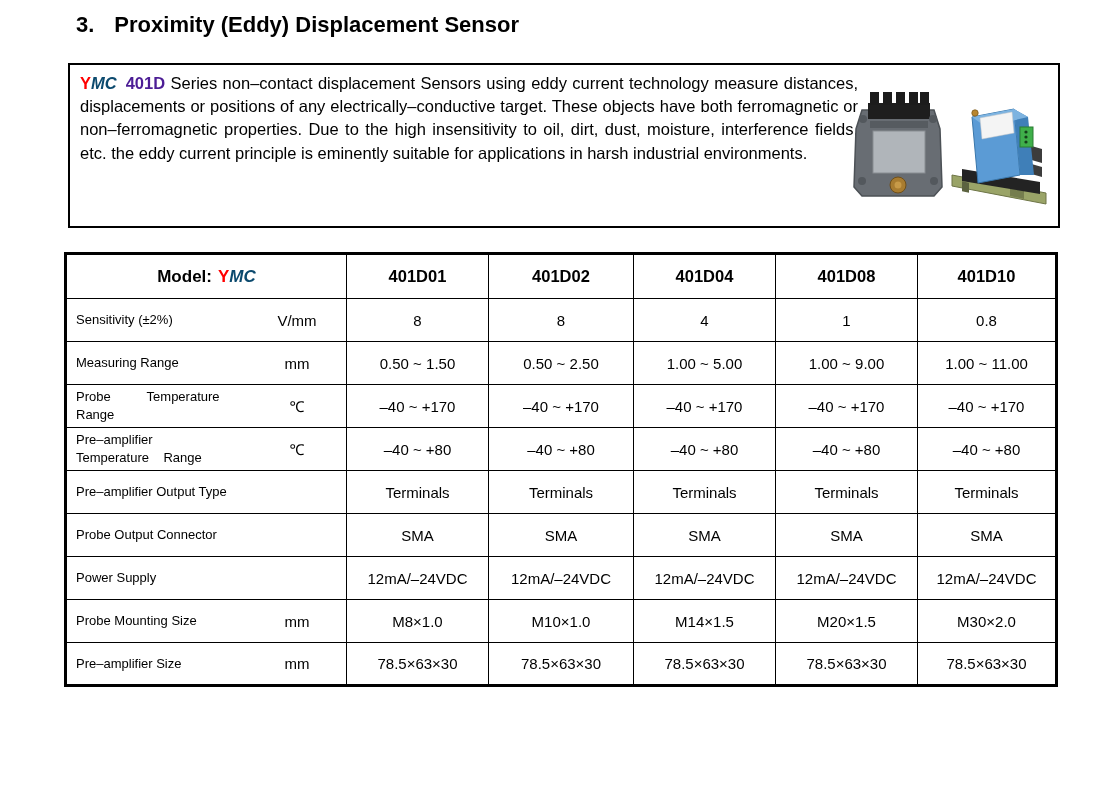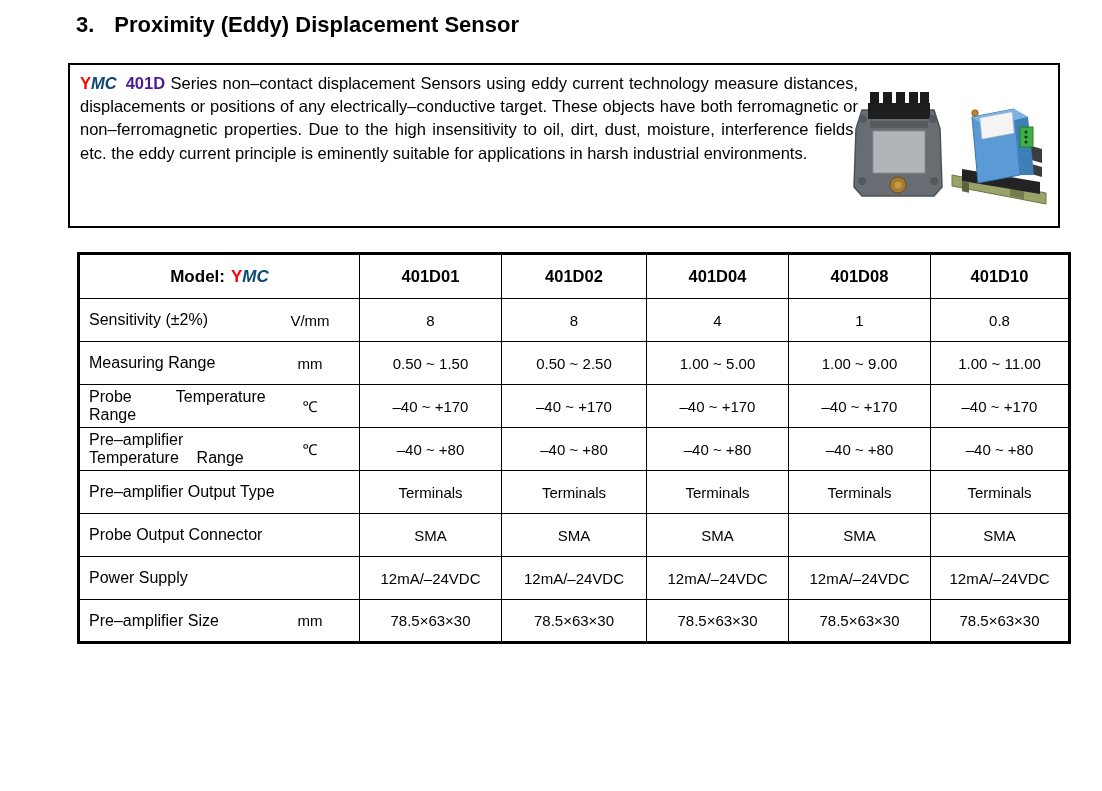--- a/index.html
+++ b/index.html
@@ -20,31 +20,31 @@
   .brand-mc { color:#0c4a6e; font-weight:bold;font-style:italic; }
   .model-num { color:#4c1d95; font-weight:bold; margin-left:9px; }
   .calibrated { font-weight:bold; text-align:left; }
 
   .product-images { position:absolute; right:8px; top:22px; width:198px; height:122px; }
   .product-images svg { position:absolute; top:0; }
   .img-preamp { left:0; }
   .img-sensor { left:98px; }
 
   
-  table.spec { position:absolute; left:77px; top:252px; width:991px;
+  table.spec { position:absolute; left:64px; top:252px; width:991px;
                border-collapse:collapse; table-layout:fixed;
                border:3px solid #000; }
   table.spec th, table.spec td { border:1px solid #000; vertical-align:middle; padding:0; }
   table.spec tr { height:43px; }
   table.spec tr.head { height:45px; }
   th.model-cell { font-size:17px; font-weight:bold; text-align:center; }
   th.model-cell .model-label { color:#000; margin-right:6px; }
   th.col-model { font-size:16.5px; font-weight:bold; color:#000000; text-align:center; }
   .param-wrap { display:flex; align-items:center; width:100%; }
-  .param { flex:1; font-size:16px; padding-left:9px; white-space:pre-wrap; line-height:18px; }
+  .param { flex:1; font-size:13px; padding-left:9px; white-space:pre-wrap; line-height:18px; }
   .unit  { flex:none; width:70px; text-align:center; font-size:15px; margin-right:14px; }
   td.val-td { font-size:15px; text-align:center; }
 </style>
 </head>
 <body>
 
 <div id="page">
 
   <div class="page-title">
     <span class="num">3.</span>
@@ -207,20 +207,33 @@
           </td>
           <td class="val-td">12mA/–24VDC</td>
           <td class="val-td">12mA/–24VDC</td>
           <td class="val-td">12mA/–24VDC</td>
           <td class="val-td">12mA/–24VDC</td>
           <td class="val-td">12mA/–24VDC</td>
         </tr>
         <tr>
           <td>
             <div class="param-wrap">
+              <span class="param">Probe Mounting Size</span>
+              <span class="unit">mm</span>
+            </div>
+          </td>
+          <td class="val-td">M8×1.0</td>
+          <td class="val-td">M10×1.0</td>
+          <td class="val-td">M14×1.5</td>
+          <td class="val-td">M20×1.5</td>
+          <td class="val-td">M30×2.0</td>
+        </tr>
+        <tr>
+          <td>
+            <div class="param-wrap">
               <span class="param">Pre–amplifier Size</span>
               <span class="unit">mm</span>
             </div>
           </td>
           <td class="val-td">78.5×63×30</td>
           <td class="val-td">78.5×63×30</td>
           <td class="val-td">78.5×63×30</td>
           <td class="val-td">78.5×63×30</td>
           <td class="val-td">78.5×63×30</td>
         </tr>

